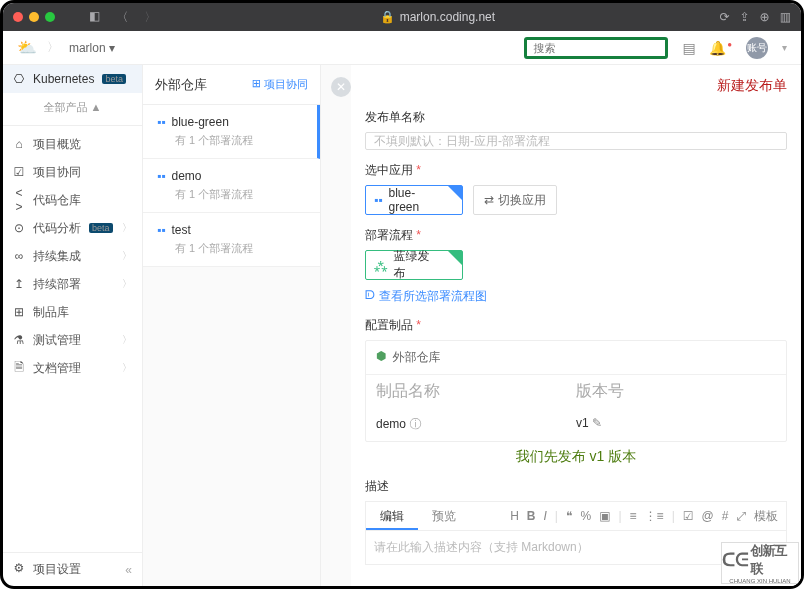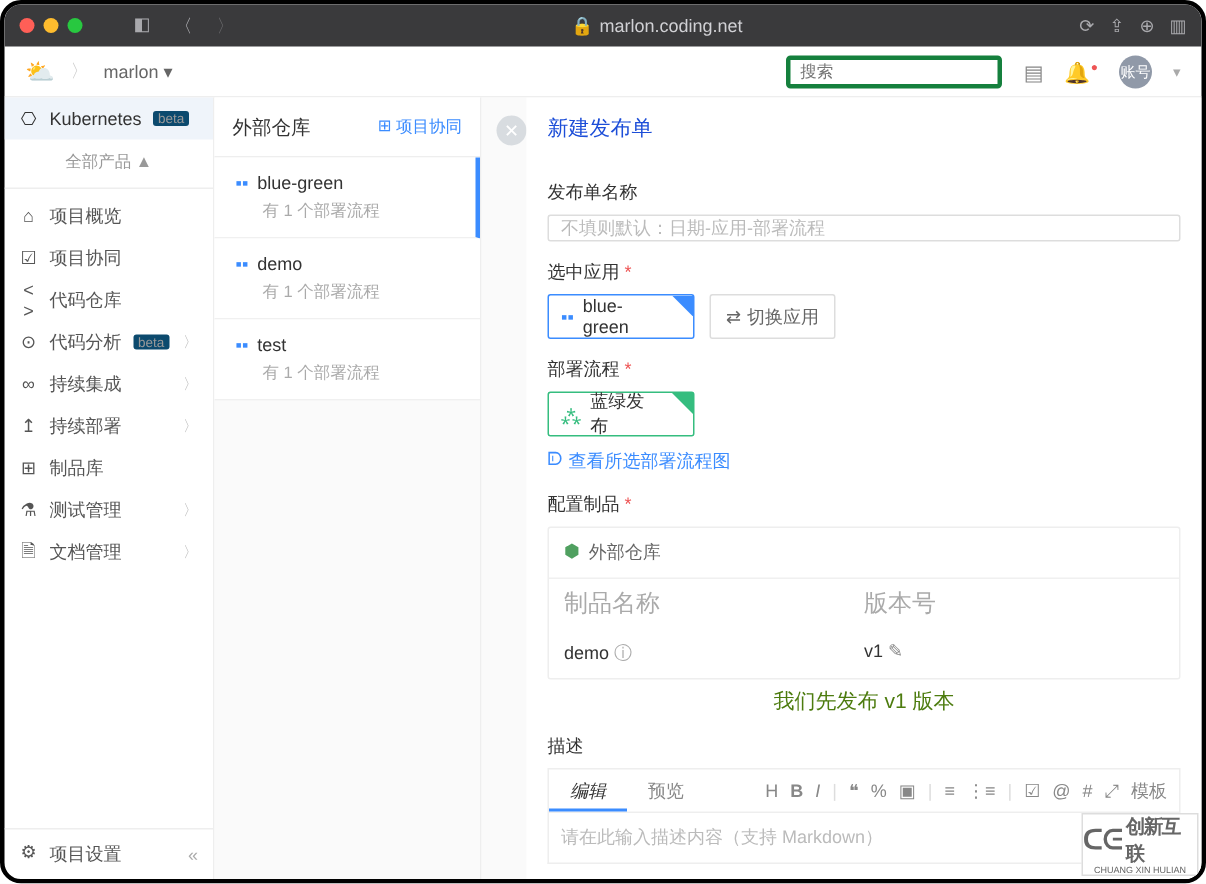--- a/index.html
+++ b/index.html
@@ -29,42 +29,42 @@
 .sidebar2 { width: 178px; border-right: 1px solid #eee; background:#fafafa; }
 .sb2-head { display: flex; justify-content: space-between; align-items: center; height: 40px; padding: 0 12px; border-bottom: 1px solid #eee; font-size: 13px; color: #333; background:#fff;}
 .sb2-head a { color: #3b8cff; font-size: 11px; text-decoration: none; display:flex; gap:3px;}
 .app-item { padding: 10px 14px; border-bottom: 1px solid #f0f0f0; cursor: pointer; background:#fff;}
 .app-item .name { color: #333; display:flex; gap:6px; align-items:center;}
 .app-item .sub { color: #aaa; font-size: 11px; margin-top: 4px; padding-left:18px;}
 .app-item.active { border-right: 3px solid #3b8cff; }
 .main { flex: 1; overflow-y: auto; background:#fafafa; display:flex;}
 .close-circle { margin:12px 0 0 10px; width:20px;height:20px;border-radius:50%;background:#d8dce0;color:#fff;display:flex;align-items:center;justify-content:center;font-size:12px; flex-shrink:0;}
 .panel { flex:1; background:#fff; margin:0; padding: 12px 14px; }
-.panel h3 { font-size: 14px; font-weight: 500; color:#1d4ed8; margin-bottom: 25px; }
+.panel h3 { font-size: 14px; font-weight: 500; color:#b91c1c; margin-bottom: 14px; text-align: right; }
 .fld-label { font-size: 12px; color: #333; margin: 12px 0 6px; }
 .req::after { content:" *"; color:#e55; }
 .text-input { width: 100%; height: 18px; border: 1px solid #ddd; border-radius: 2px; padding: 0 8px; font-size: 12px; color:#333;}
 .text-input::placeholder { color:#bbb; }
 .sel-row { display:flex; gap:10px; align-items:center; }
 .sel-box { height: 30px; border:1px solid #3b8cff; border-radius:2px; padding:0 24px 0 8px; display:flex; align-items:center; gap:6px; font-size:12px; color:#333; position:relative; width:98px;}
 .sel-box.green { border-color:#35bd7f; }
 .sel-box::after { content:""; position:absolute; right:0; top:0; width:14px; height:14px; background:#3b8cff; clip-path: polygon(100% 0,100% 100%,0 0);}
 .sel-box.green::after { background:#35bd7f; }
 .switch-btn { height:30px; border:1px solid #ddd; border-radius:2px; padding:0 10px; display:flex; align-items:center; gap:4px; font-size:12px; color:#666; background:#fff; cursor:pointer;}
 .link { color:#3b8cff; font-size:12px; text-decoration:none; display:flex; gap:4px; margin-top:8px;}
 .artifact-box { border:1px solid #eee; border-radius:2px; margin-top:6px;}
 .artifact-head { padding:8px 10px; border-bottom:1px solid #f0f0f0; font-size:12px; color:#666; display:flex; gap:6px;}
 .artifact-cols { display:flex; padding:6px 10px; color:#aaa; font-size:16px;justify-content:center;}
 .artifact-cols div { flex:1;}
 .artifact-row { display:flex; padding:8px 10px; font-size:12px; color:#333;}
 .artifact-row div { flex:1;}
 .annotation { color:#4d7c0f; font-size:14px; text-align:center; margin:6px 0;}
 .editor-tabs { border:1px solid #eee; display:flex; font-size:12px; height:30px;}
 .editor-tabs .tab { padding:6px 14px; color:#888; cursor:pointer;}
-.editor-tabs .tab.active { color:#333; border-bottom:2px solid #3b8cff;font-style:italic; }
+.editor-tabs .tab.active { color:#333; border-bottom:2px solid #3b8cff; }
 .editor-tabs .tools { margin-left:auto; display:flex; align-items:center; gap:8px; padding-right:8px; color:#888;}
 .editor-tabs .tools span { cursor:pointer; font-size:12px;}
 .editor-area { border:1px solid #eee; border-top:none; padding:8px; font-size:12px; color:#bbb; min-height:30px;}
 .ic { width:12px; display:inline-block; text-align:center;}
 .watermark { position:absolute; right:2px; bottom:2px; width:78px; height:42px; border:1px solid #ddd; display:flex; align-items:center; justify-content:center; font-size:9px; color:#666; background:#fff; flex-direction:column;}
 .watermark .big{font-size:13px;font-weight:bold;letter-spacing:-1px;}
 </style>
 </head>
 <body>
 

